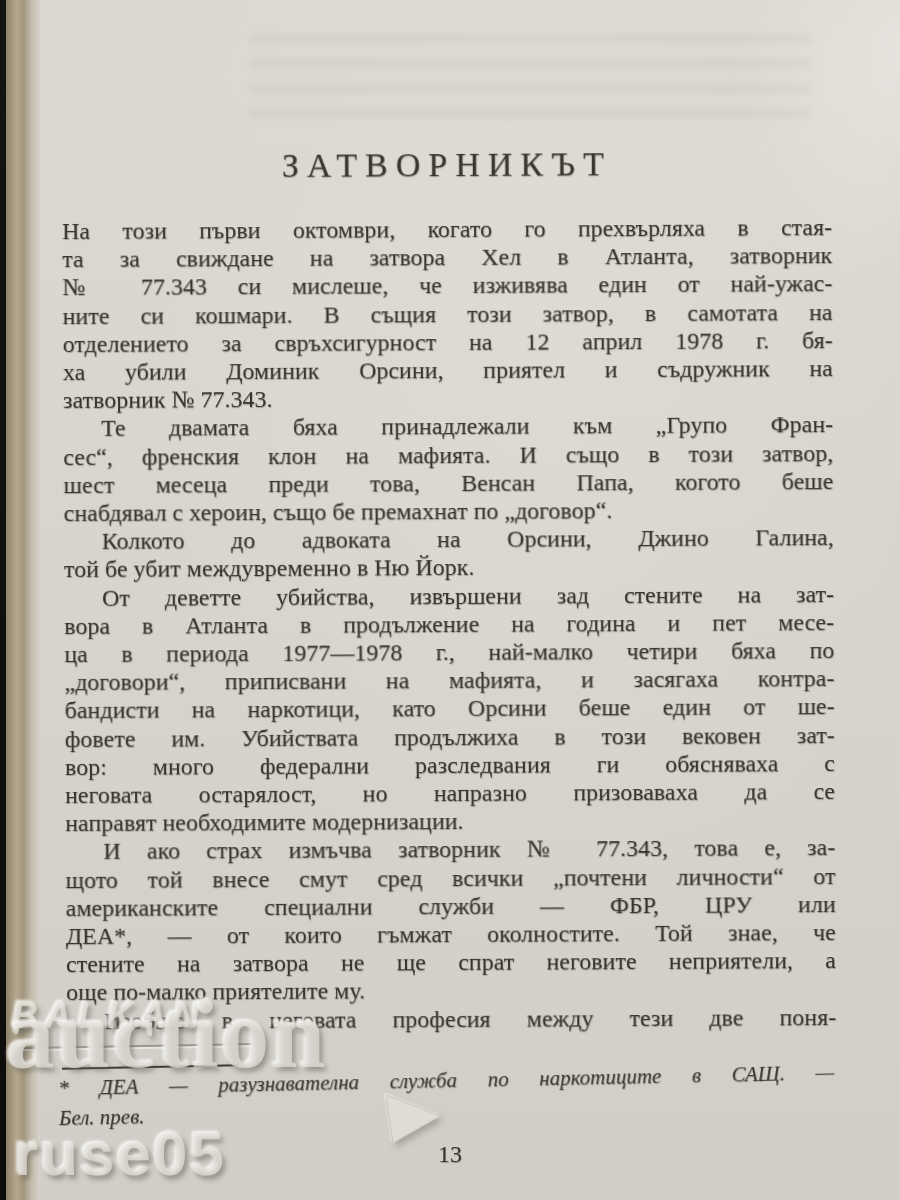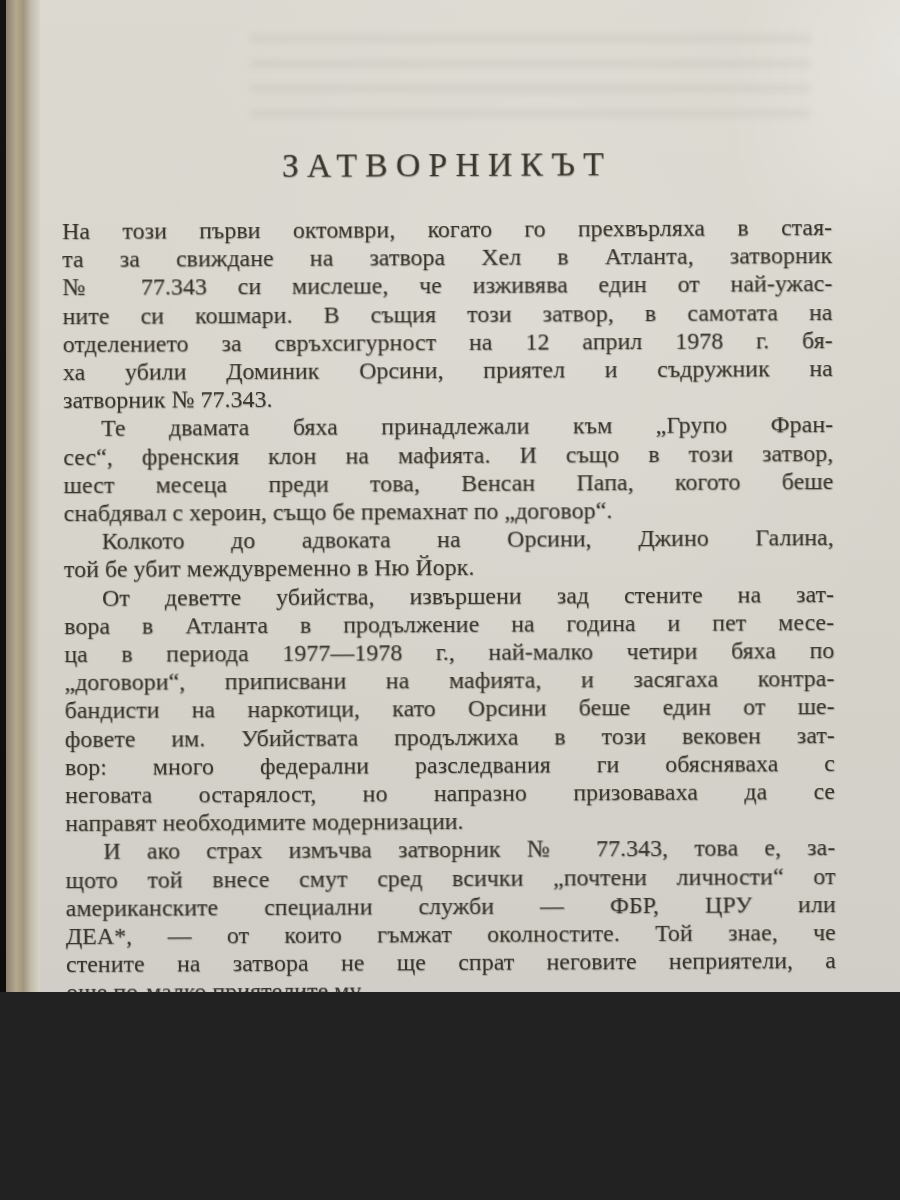--- a/index.html
+++ b/index.html
@@ -1,17 +1,17 @@
 <!DOCTYPE html>
 <html><head>
 <meta charset="utf-8">
 <style>
   html,body { margin:0; padding:0; background:#222; }
   .photo {
-    position:relative; width:900px; height:992px; overflow:hidden;
+    position:relative; width:900px; height:1200px; overflow:hidden;
     background:
       radial-gradient(ellipse at 60% 30%, rgba(255,255,255,0.10), rgba(0,0,0,0.0) 55%),
       linear-gradient(180deg, #dcd9d1 0%, #d9d6ce 35%, #d5d2ca 70%, #d0cec7 100%);
     font-family:"Liberation Serif","DejaVu Serif",serif;
   }
   
   .edge-black { position:absolute; left:0; top:0; width:6px; height:1200px;
     background:linear-gradient(180deg,#15130f,#0d0c0a); }
   .edge-tan { position:absolute; left:6px; top:0; width:34px; height:1200px;
     background:linear-gradient(90deg,#8d816b 0%,#b4a88f 30%,#a2967e 52%,#c4bcab 74%,#d6d3ca 100%); }

